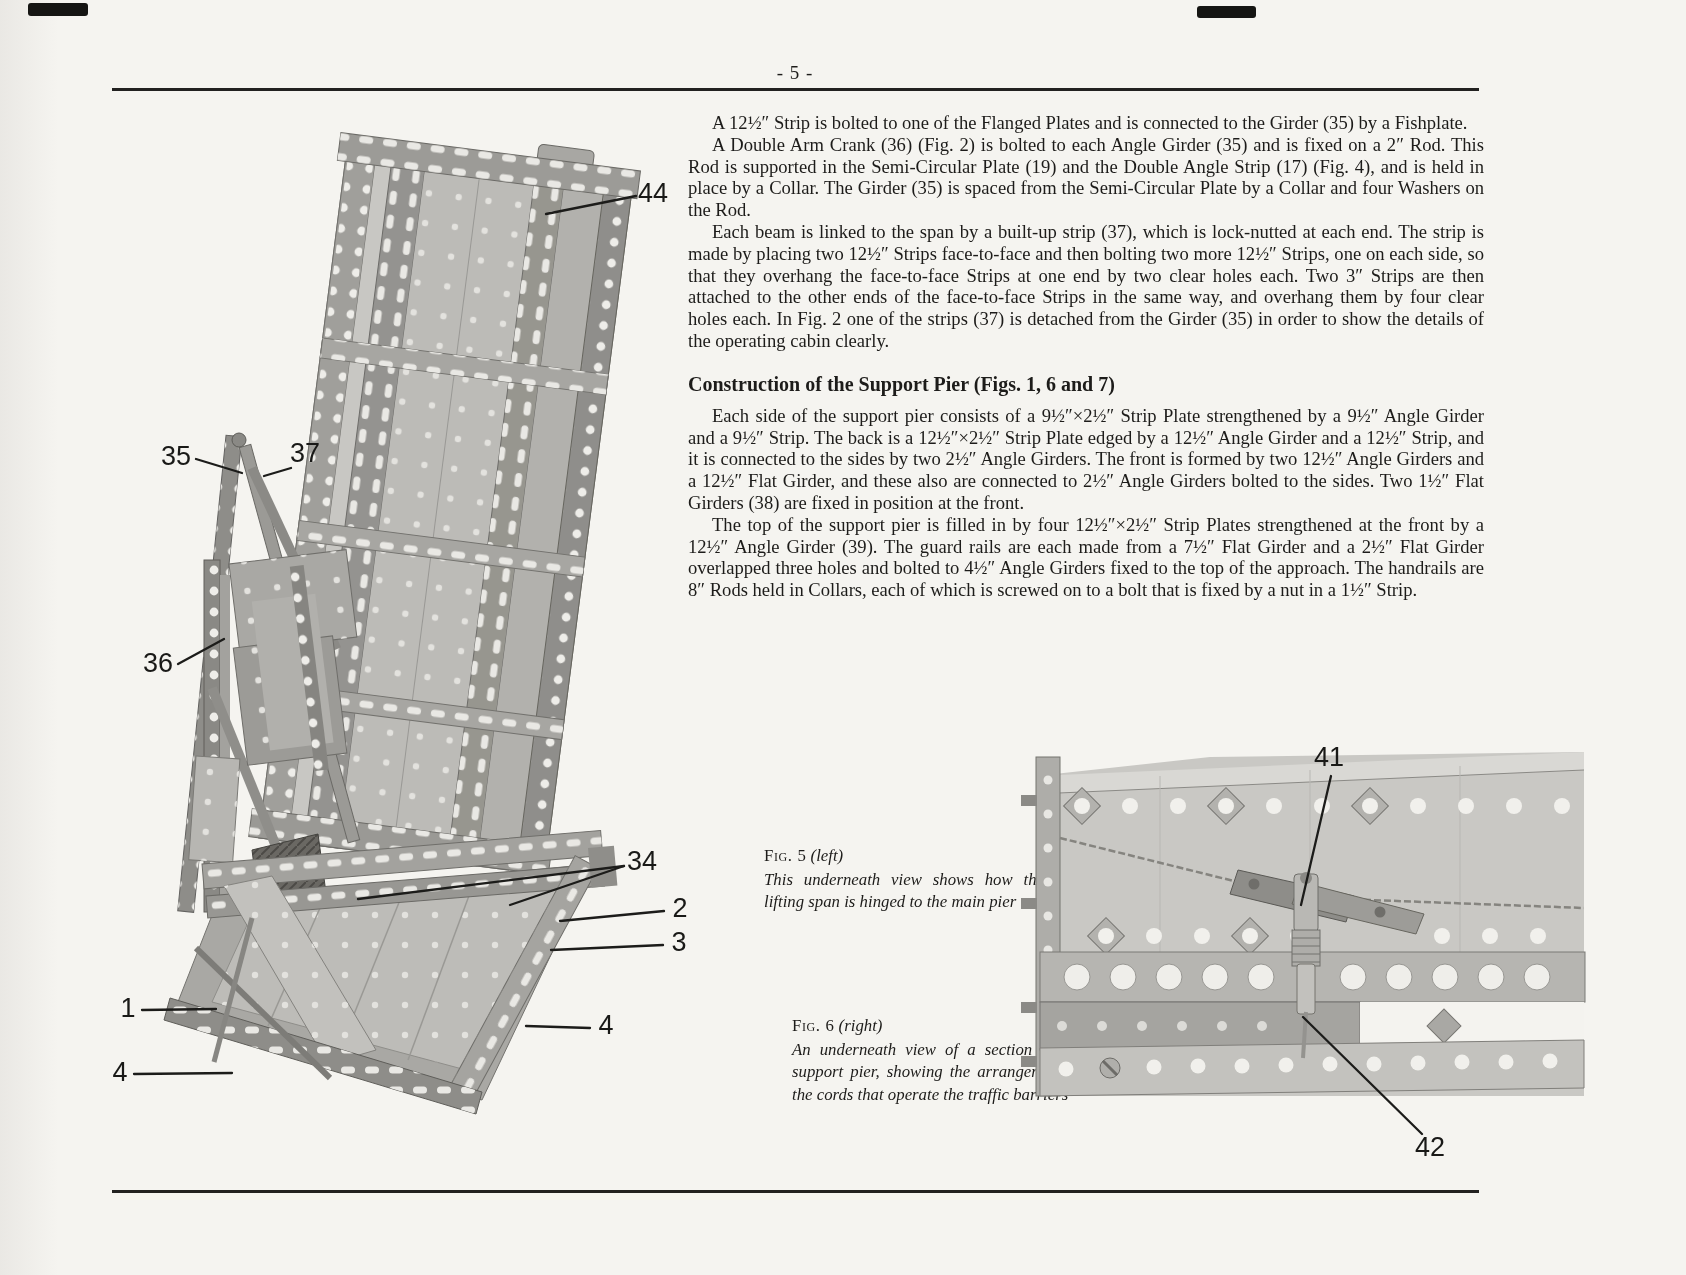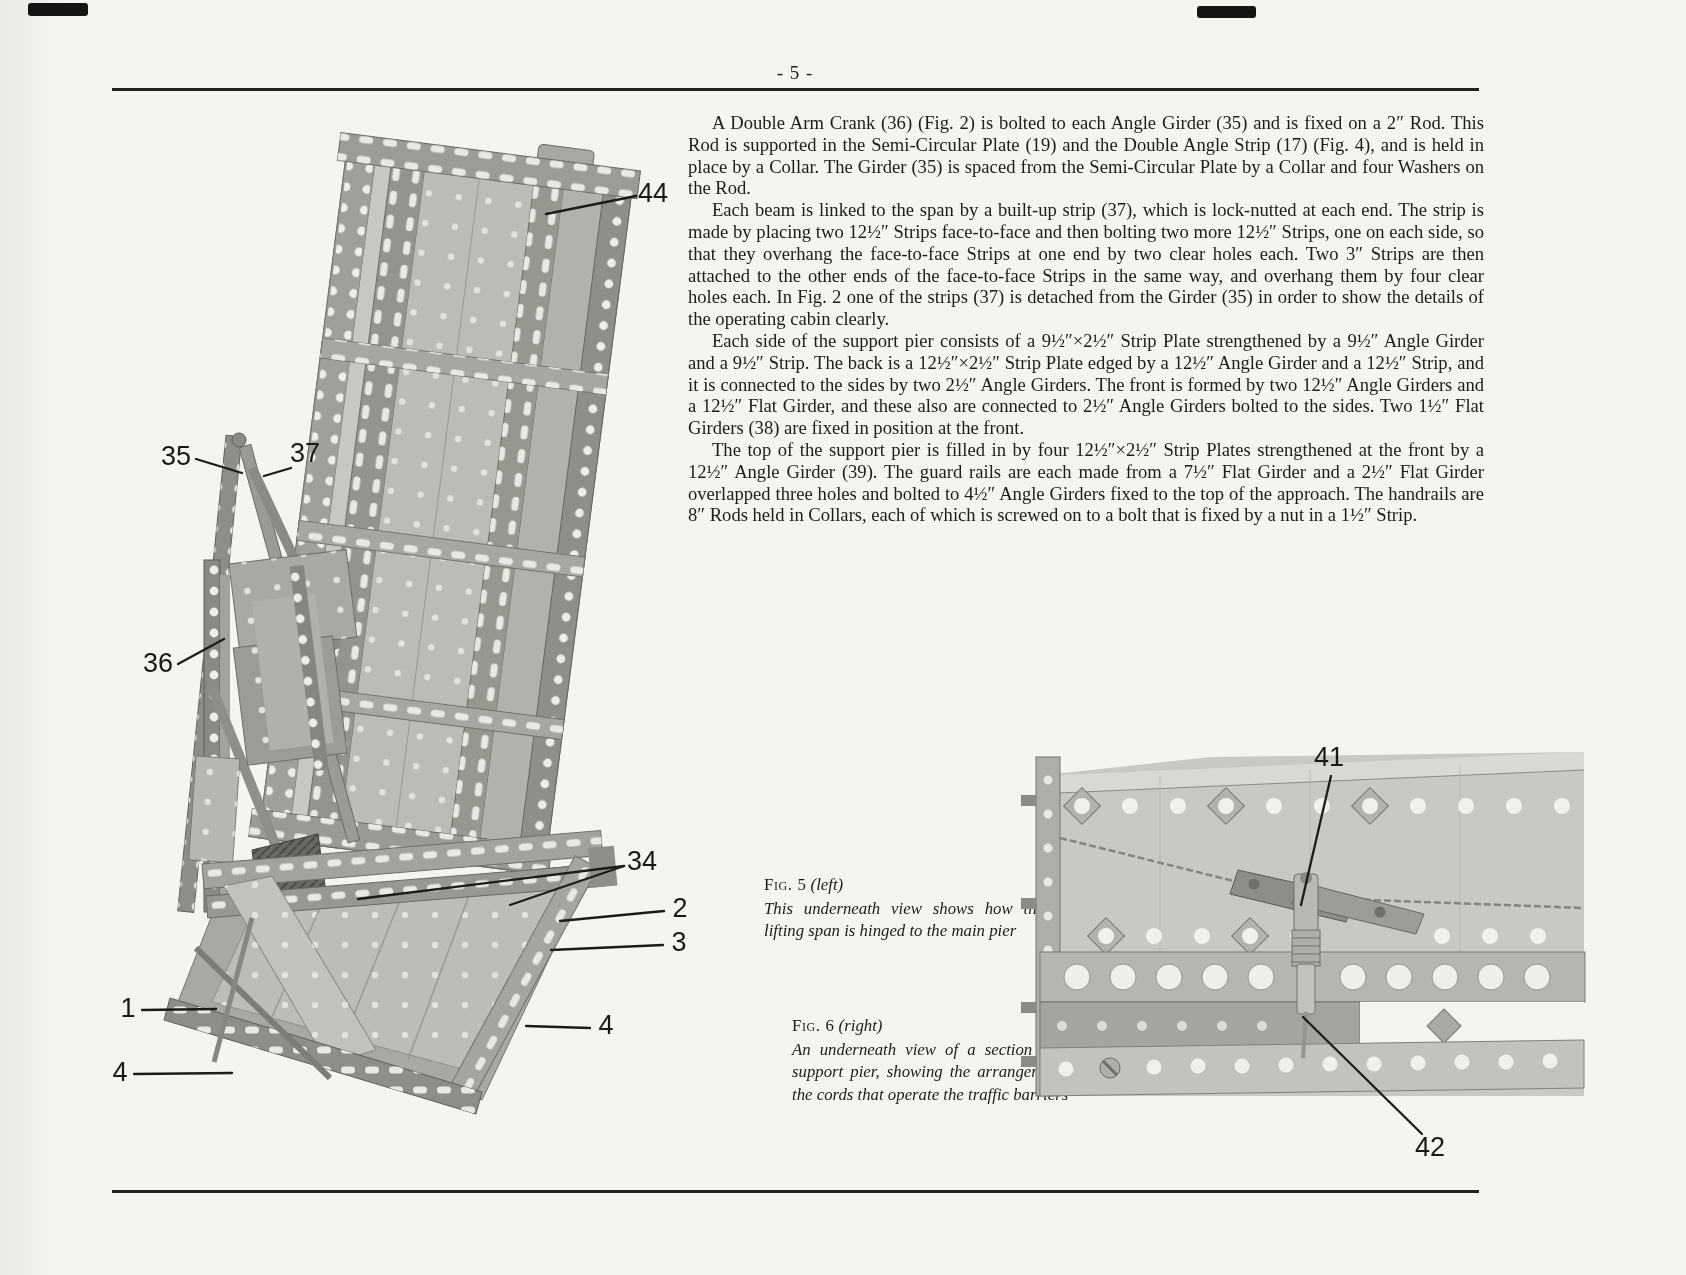--- a/index.html
+++ b/index.html
@@ -22,21 +22,21 @@
   #text-column p{margin:0;}
   #text-column p.indent{text-indent:24px;}
   .it{}
   h2.heading{font-size:20px;line-height:24px;margin:20px 0 9px 0;font-weight:bold;text-align:left;}
   
   .caption{position:absolute;font-size:16.8px;line-height:22.6px;font-style:italic;}
   .caption .capline1{font-style:normal;margin-bottom:1px;}
   .figtag{font-variant:small-caps;letter-spacing:.6px;}
   .figside{font-style:italic;}
   .capbody{text-align:justify;}
-  #caption-fig5{left:764px;top:845px;width:280px;margin-top:29px;}
+  #caption-fig5{left:764px;top:845px;width:280px;}
   #caption-fig6{left:792px;top:1015px;width:292px;}
   
   .fig-svg{position:absolute;}
   #fig5-svg{left:60px;top:130px;}
   #fig6-svg{left:1020px;top:690px;}
   .callout{font-family:"Liberation Sans",sans-serif;font-size:27px;fill:#191917;text-anchor:middle;}
   .leader{stroke:#1c1c1a;stroke-width:2.3;fill:none;stroke-linecap:round;}
 </style>
 </head>
 <body>
@@ -44,23 +44,25 @@
 <div class="scan-shade"></div>
 <div class="scan-mark" style="left:28px;top:3px;width:60px;height:13px"></div>
 <div class="scan-mark" style="left:1197px;top:6px;width:59px;height:12px"></div>
 
 <div id="page-number">- 5 -</div>
 <div class="rule" id="rule-top"></div>
 <div class="rule" id="rule-bottom"></div>
 
 <div id="text-column">
   <div id="paras-a">
+      <p class="indent"><span>A 12½″ Strip is bolted to one of the Flanged Plates and is connected to the Girder (35) by a Fishplate.</span></p>
       <p class="indent"><span>A Double Arm Crank (36) (Fig. 2) is bolted to each Angle Girder (35) and is fixed on a 2″ Rod. This Rod is supported in the Semi-Circular Plate (19) and the Double Angle Strip (17) (Fig. 4), and is held in place by a Collar. The Girder (35) is spaced from the Semi-Circular Plate by a Collar and four Washers on the Rod.</span></p>
       <p class="indent"><span>Each beam is linked to the span by a built-up strip (37), which is </span><span class="it">lock-nutted</span><span> at each end. The strip is made by placing two 12½″ Strips face-to-face and then bolting two more 12½″ Strips, one on each side, so that they </span><span class="it">overhang</span><span> the face-to-face Strips at one end by </span><span class="it">two</span><span> clear holes each. Two 3″ Strips are then attached to the other ends of the face-to-face Strips in the same way, and overhang them by </span><span class="it">four</span><span> clear holes each. In Fig. 2 one of the strips (37) is detached from the Girder (35) in order to show the details of the operating cabin clearly.</span></p>
     </div>
+  <h2 class="heading">Construction of the Support Pier (Figs. 1, 6 and 7)</h2>
   <div id="paras-b">
       <p class="indent"><span>Each side of the support pier consists of a 9½″×2½″ Strip Plate strengthened by a 9½″ Angle Girder and a 9½″ Strip. The back is a 12½″×2½″ Strip Plate edged by a 12½″ Angle Girder and a 12½″ Strip, and it is connected to the sides by two 2½″ Angle Girders. The front is formed by two 12½″ Angle Girders and a 12½″ Flat Girder, and these also are connected to 2½″ Angle Girders bolted to the sides. Two 1½″ Flat Girders (38) are fixed in position at the front.</span></p>
       <p class="indent"><span>The top of the support pier is filled in by four 12½″×2½″ Strip Plates strengthened at the front by a 12½″ Angle Girder (39). The guard rails are each made from a 7½″ Flat Girder and a 2½″ Flat Girder overlapped three holes and bolted to 4½″ Angle Girders fixed to the top of the approach. The handrails are 8″ Rods held in Collars, each of which is screwed on to a bolt that is fixed by a nut in a 1½″ Strip.</span></p>
     </div>
 </div>
 
 <div class="caption" id="caption-fig5">
   <div class="capline1">
     <span class="figtag">Fig. 5</span>
     <span class="figside">(left)</span>

